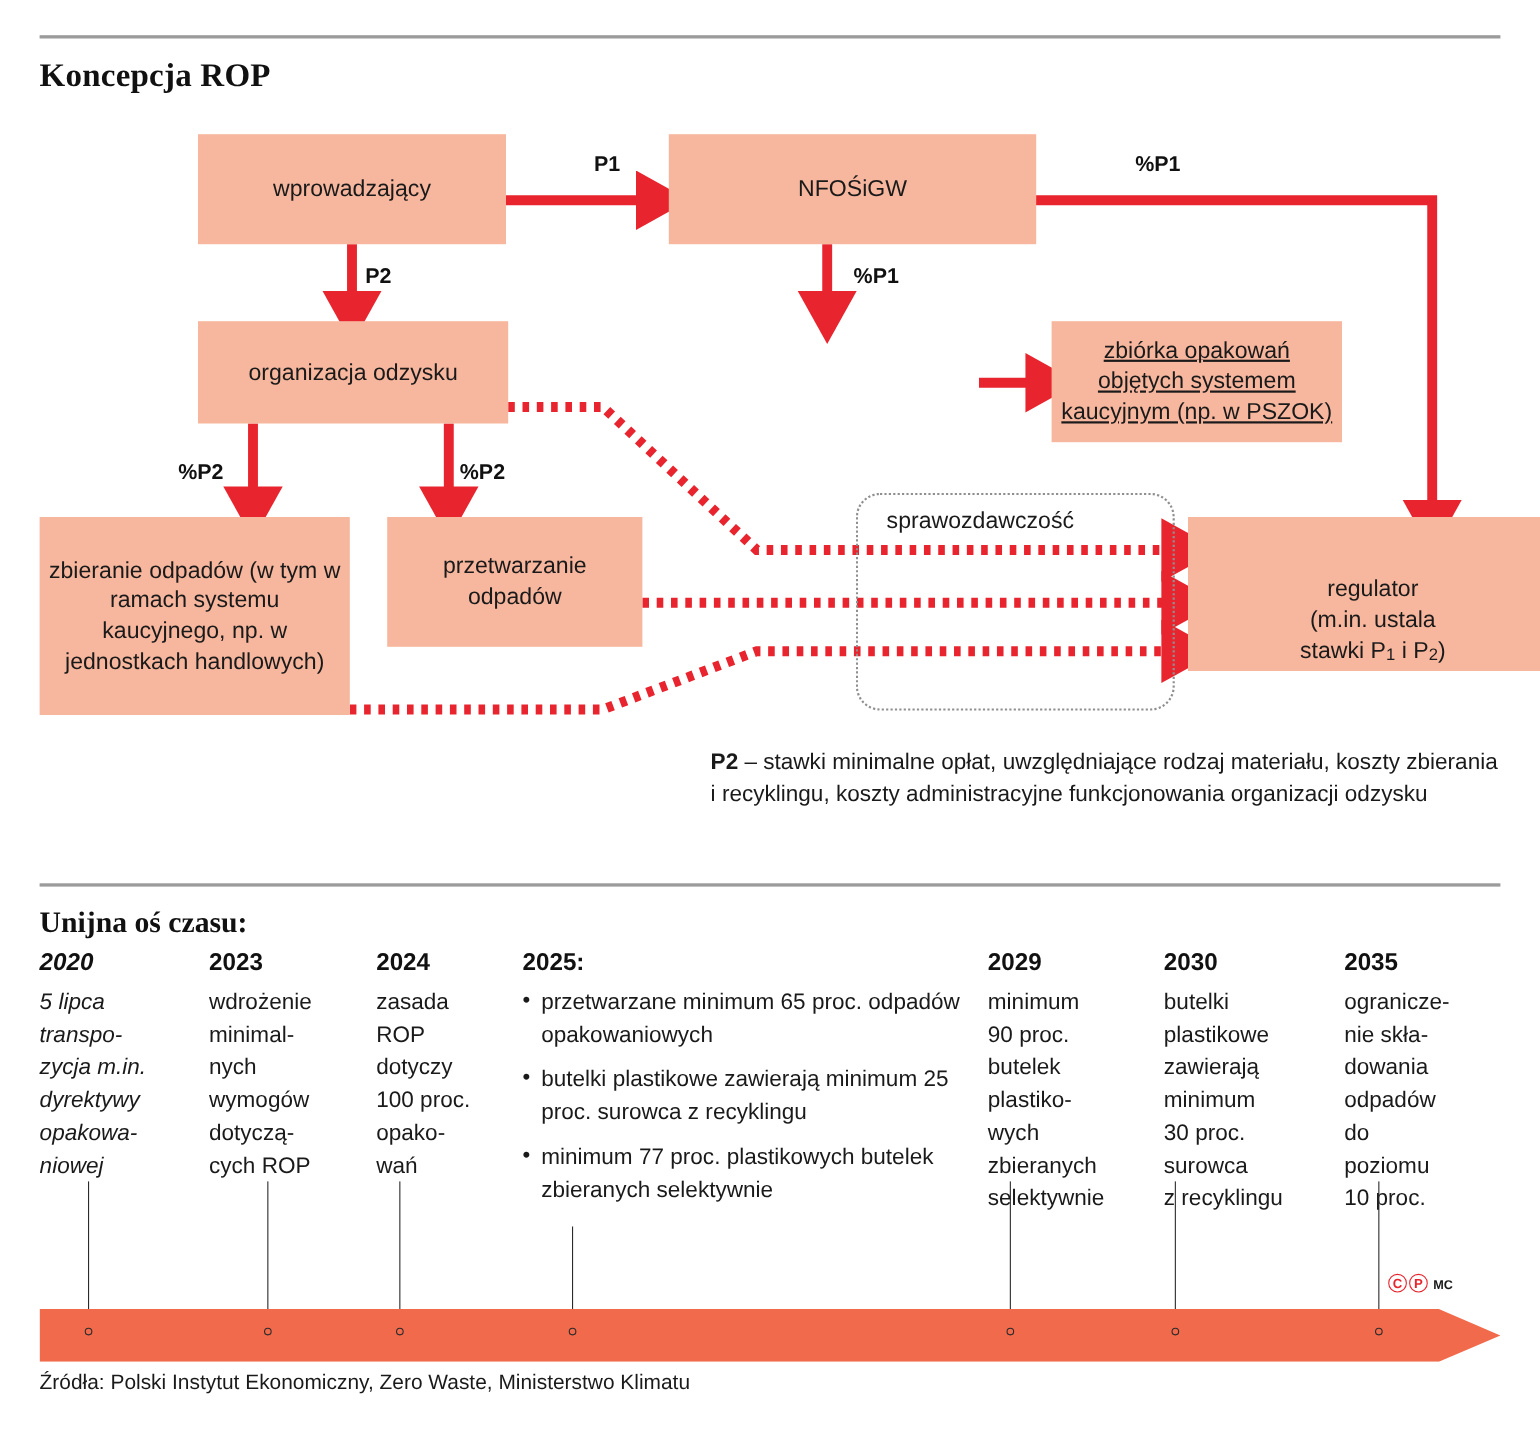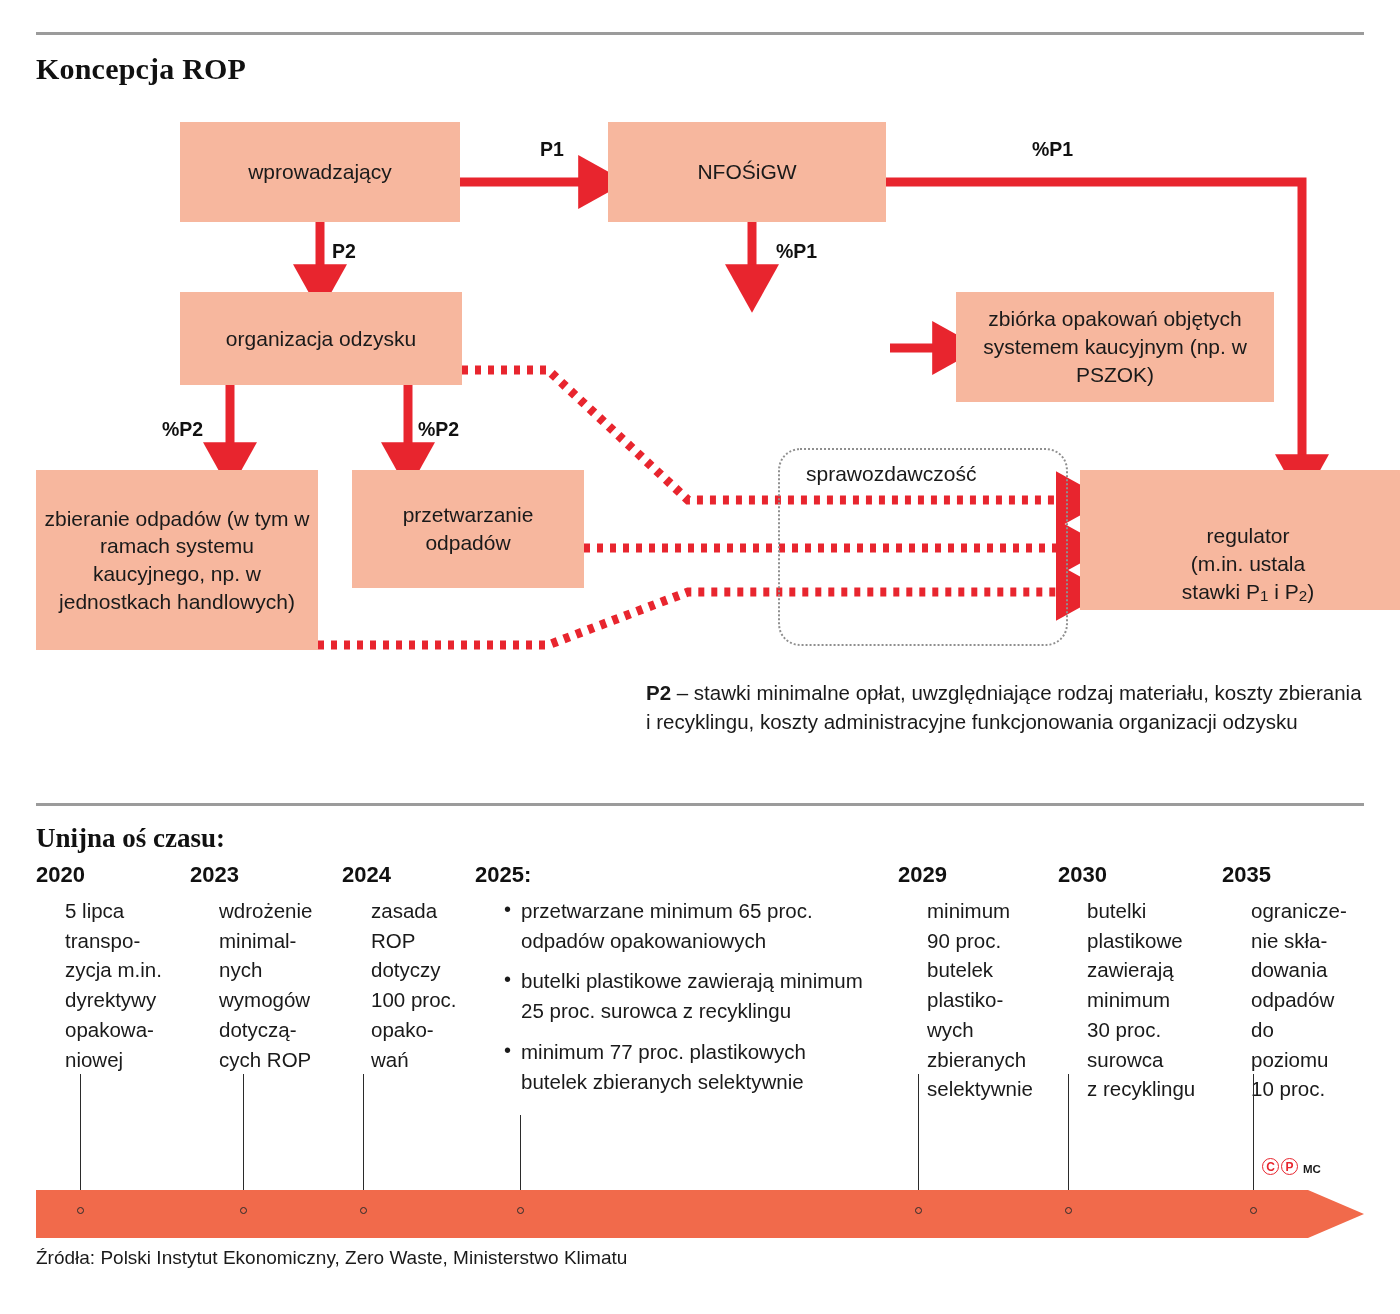--- a/index.html
+++ b/index.html
@@ -69,21 +69,21 @@
   #legend-p2 { left: 646px; top: 678px; width: 720px; }
 
   
   #timeline { position: absolute; left: 0; top: 862px; width: 1400px; height: 452px; }
   .tl-col { position: absolute; top: 0; }
   .tl-year {
     font-size: 22px; font-weight: bold; color: #111;
     font-family: "Liberation Sans", sans-serif;
     margin-bottom: 8px;
   }
-  .tl-body { font-size: 20.5px; line-height: 1.45; color: #1a1a1a; margin-left: 29px; }
+  .tl-body { font-size: 20.5px; line-height: 1.45; color: #1a1a1a; }
   .tl-body ul { list-style: none; }
   .tl-body li { position: relative; padding-left: 17px; margin-bottom: 11px; }
   .tl-body li:before {
     content: "\2022"; position: absolute; left: 0; top: -1px; font-size: 20px;
   }
 
   .tick { position: absolute; width: 1px; background: #2b2b2b; }
   .tickdot {
     position: absolute; width: 7px; height: 7px; border-radius: 50%;
     border: 1.4px solid #2b2b2b; background: #f16a4b;
@@ -148,30 +148,30 @@
 
       <path d="M584,448 L1072,448" fill="none" stroke="#E8252E" stroke-width="9" stroke-dasharray="6 7" stroke-linecap="butt" marker-end="url(#ahs)"></path>
 
       <path d="M318,545 L548,545 L688,492 L1072,492" fill="none" stroke="#E8252E" stroke-width="9" stroke-dasharray="6 7" stroke-linecap="butt" marker-end="url(#ahs)"></path>
     </svg>
 
     <div class="node" style="left:180px; top:22px; width:280px; height:100px;">
       <span>wprowadzający</span>
     </div>
 
-    <div class="node" style="left:608px; top:22px; width:278px; height:100px;">
+    <div class="node" style="left:608px; top:22px; width:334px; height:100px;">
       <span>NFOŚiGW</span>
     </div>
 
     <div class="node" style="left:180px; top:192px; width:282px; height:93px;">
       <span>organizacja odzysku</span>
     </div>
 
 
-    <div class="node" style="left:956px; top:192px; width:318px; height:110px;">
+    <div class="node" style="left:956px; top:192px; width:264px; height:110px;text-decoration:underline;">
       <span>zbiórka opakowań objętych systemem kaucyjnym (np. w PSZOK)</span>
     </div>
 
     <div class="node" style="left:36px; top:370px; width:282px; height:180px;text-align:center;">
       <span>zbieranie odpadów (w tym w ramach systemu kaucyjnego, np. w jednostkach handlowych)</span>
     </div>
 
     <div class="node" style="left:352px; top:370px; width:232px; height:118px;">
       <span>przetwarzanie odpadów</span>
     </div>
@@ -193,21 +193,21 @@
 
   <div class="legend" id="legend-p2">
     <b>P2</b><span> – stawki minimalne opłat, uwzględniające rodzaj materiału, koszty zbierania i recyklingu, koszty administracyjne funkcjonowania organizacji odzysku</span>
   </div>
 
   <div class="rule mid"></div>
   <div class="h-title" id="title-timeline">Unijna oś czasu:</div>
 
   <div id="timeline">
 
-    <div class="tl-col" style="left:36px; width:140px;">
+    <div class="tl-col" style="left:36px; width:140px;font-style:italic;">
       <div class="tl-year">2020</div>
       <div class="tl-body">
         5 lipca<br>transpo-<br>zycja m.in.<br>dyrektywy<br>opakowa-<br>niowej
       </div>
     </div>
 
     <div class="tl-col" style="left:190px; width:142px;">
       <div class="tl-year">2023</div>
       <div class="tl-body">
         wdrożenie<br>minimal-<br>nych<br>wymogów<br>dotyczą-<br>cych ROP

